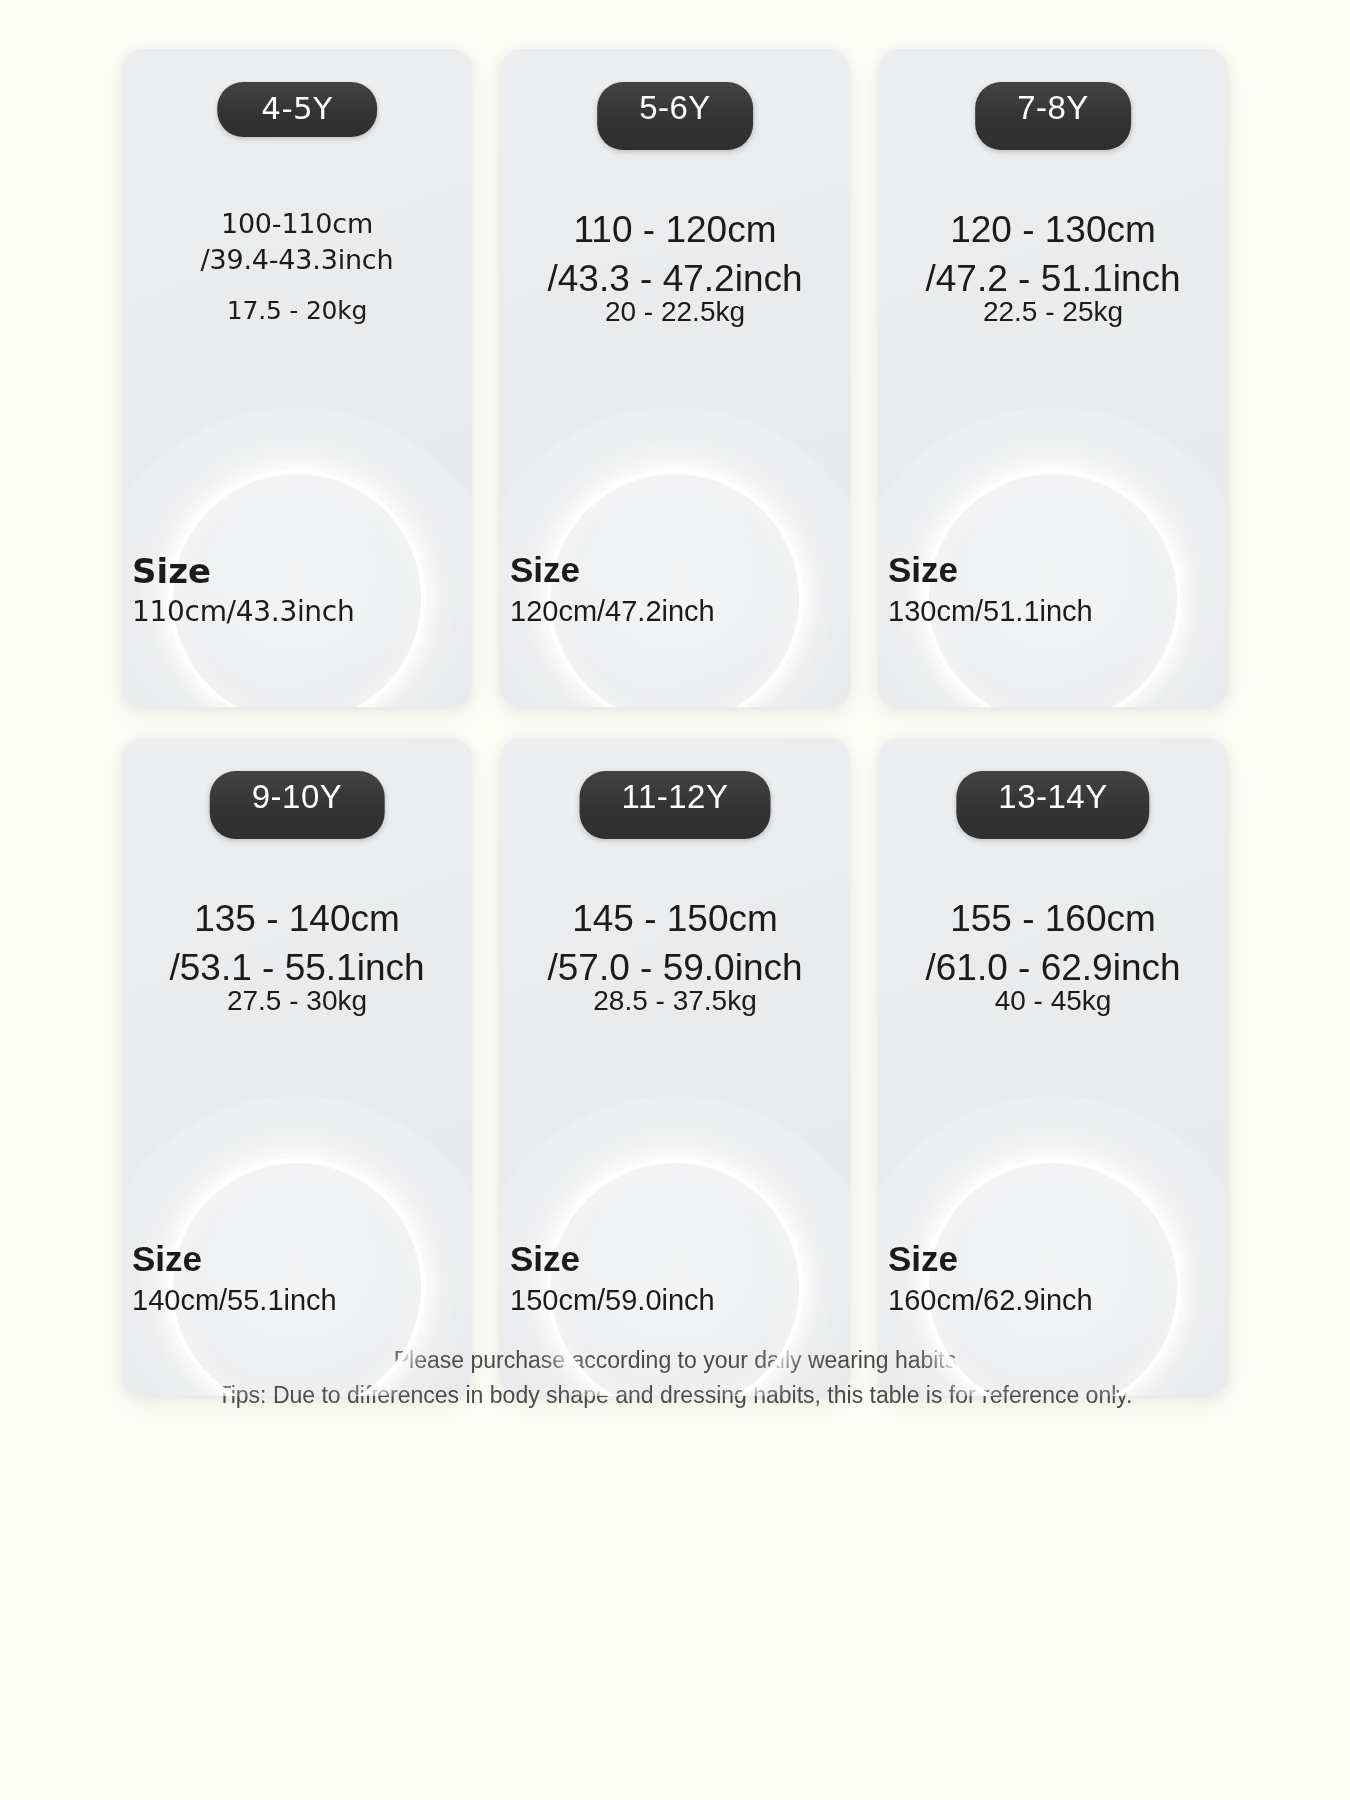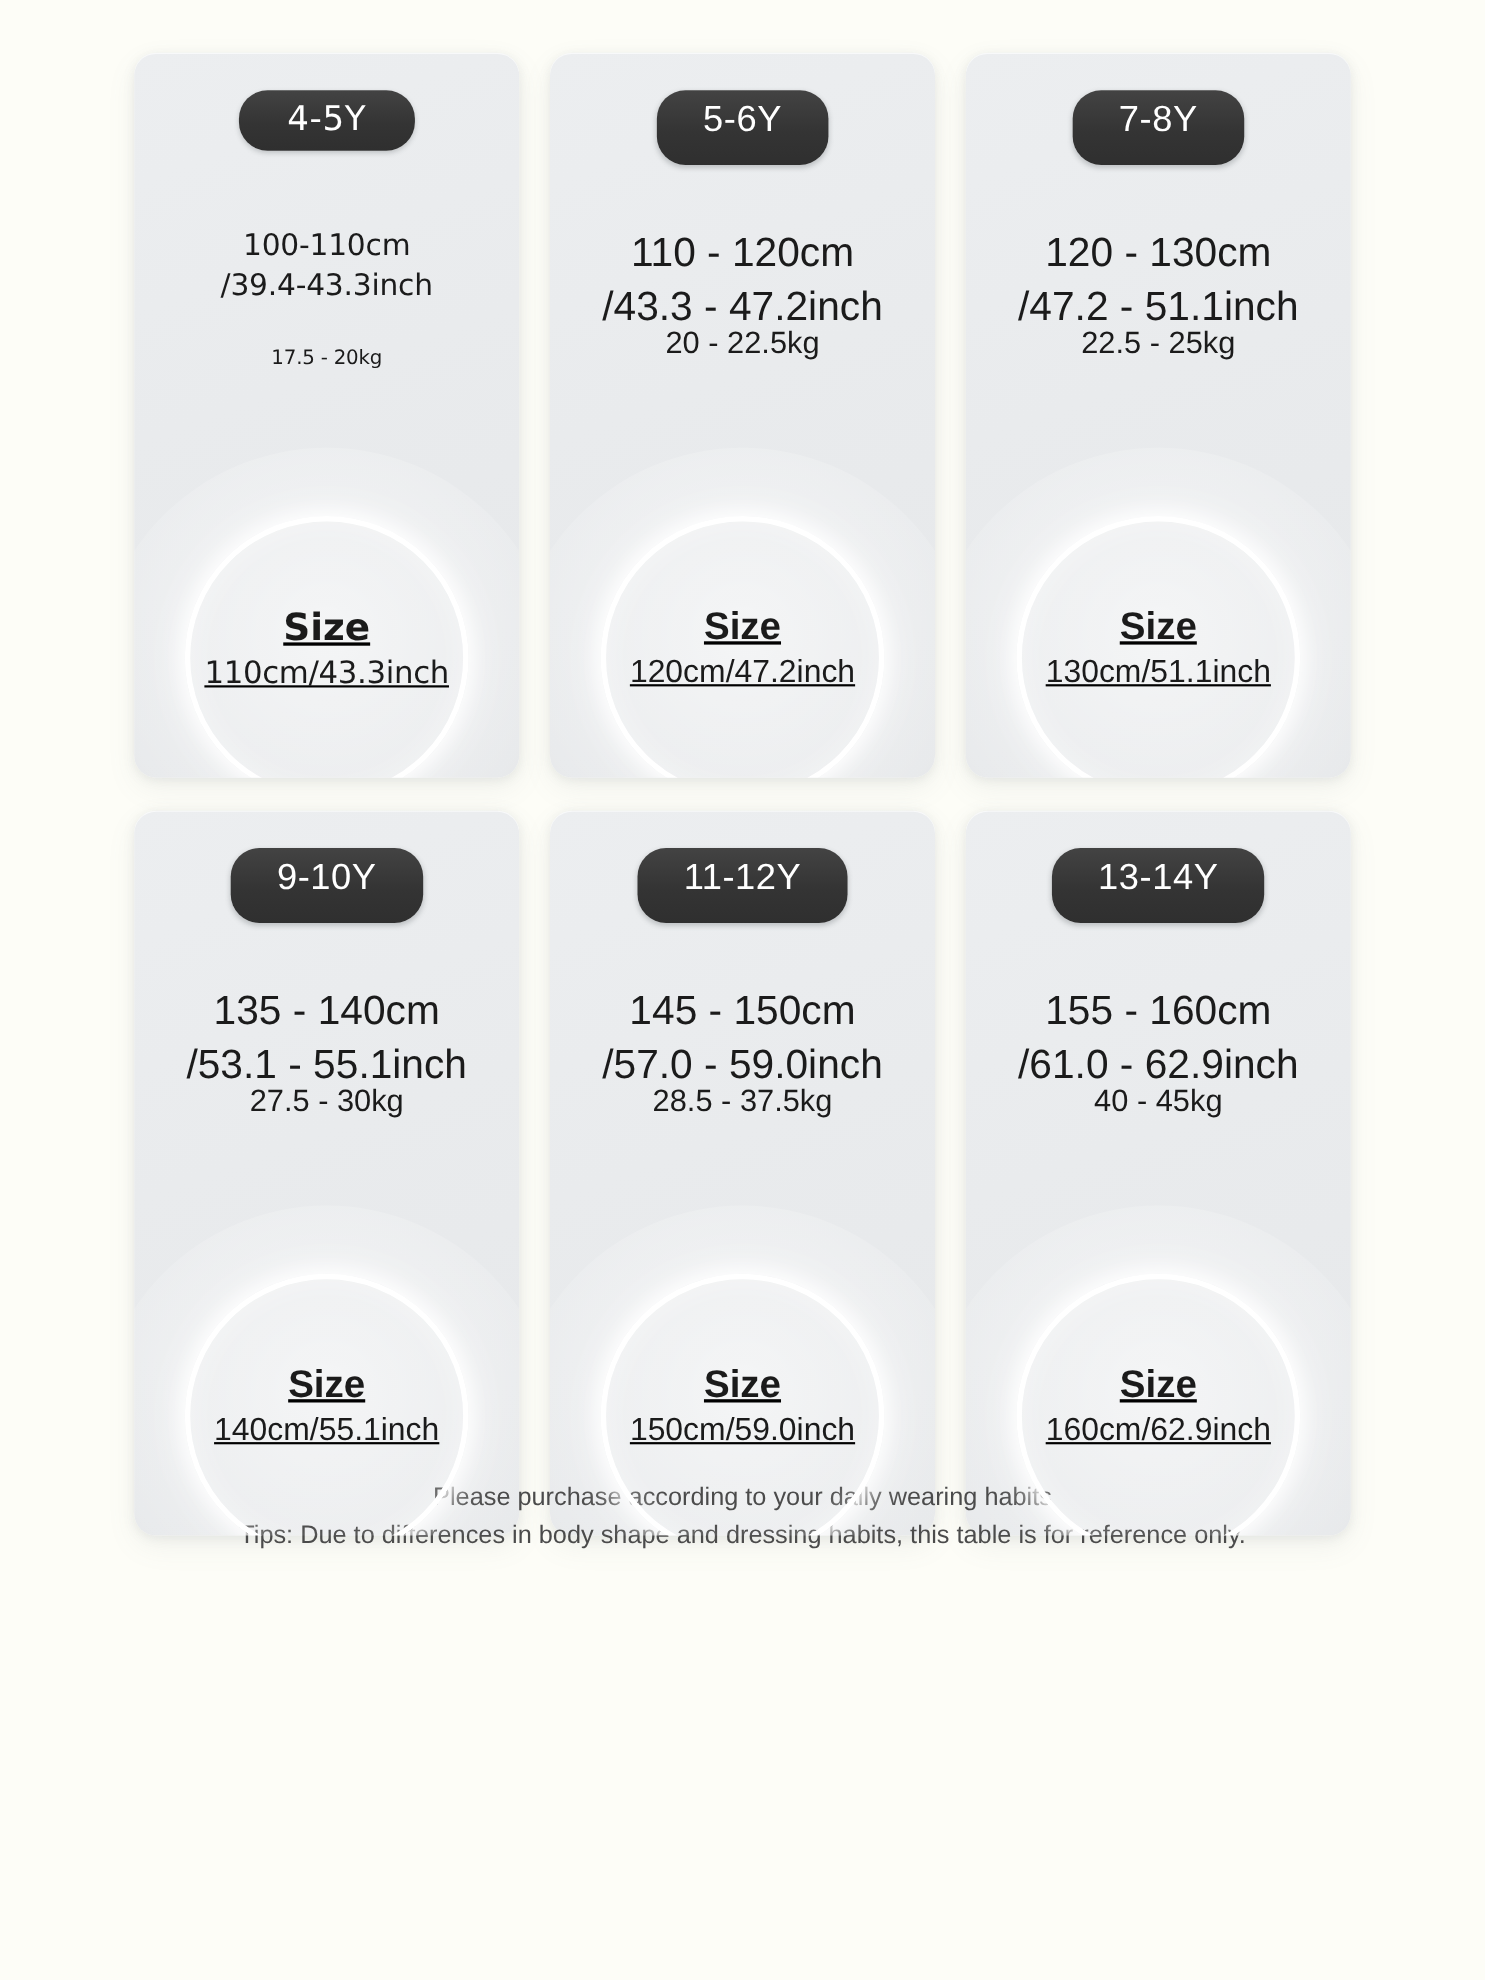--- a/index.html
+++ b/index.html
@@ -103,21 +103,21 @@
     white-space: nowrap;
   }
 
   
   .card-variant-a .age-badge,
   .card-variant-a .measure-line,
   .card-variant-a .weight-line {
     font-family: "DejaVu Sans", sans-serif;
   }
   .card-variant-a .measure-line { font-size: 27px; letter-spacing: -0.2px; }
-  .card-variant-a .weight-line  { font-size: 18px; letter-spacing: -0.2px; margin-top: 19px; }
+  .card-variant-a .weight-line  { font-size: 25px; letter-spacing: -0.2px; }
   .card-variant-a .age-badge    { font-size: 31px; padding: 10px 44px 12px 44px; }
 
   .size-circle {
     position: absolute;
     left: 50%;
     bottom: -20px;
     width: 258px;
     height: 258px;
     transform: translateX(-50%);
     border-radius: 50%;
@@ -128,24 +128,23 @@
       inset 0 0 22px 6px rgba(255,255,255,0.30);
     background: transparent;
     z-index: 2;
   }
 
   .size-inner {
     position: absolute;
     left: 50%;
     bottom: 78px;
     transform: translateX(-50%);
-    text-align: center;
+    text-align: left;
     z-index: 3;
     width: 330px;
-    text-decoration: underline;
   }
 
   .size-word {
     font-size: 35px;
     font-weight: bold;
     color: #1b1b1b;
     line-height: 1.15;
     margin-bottom: 4px;
   }
 

